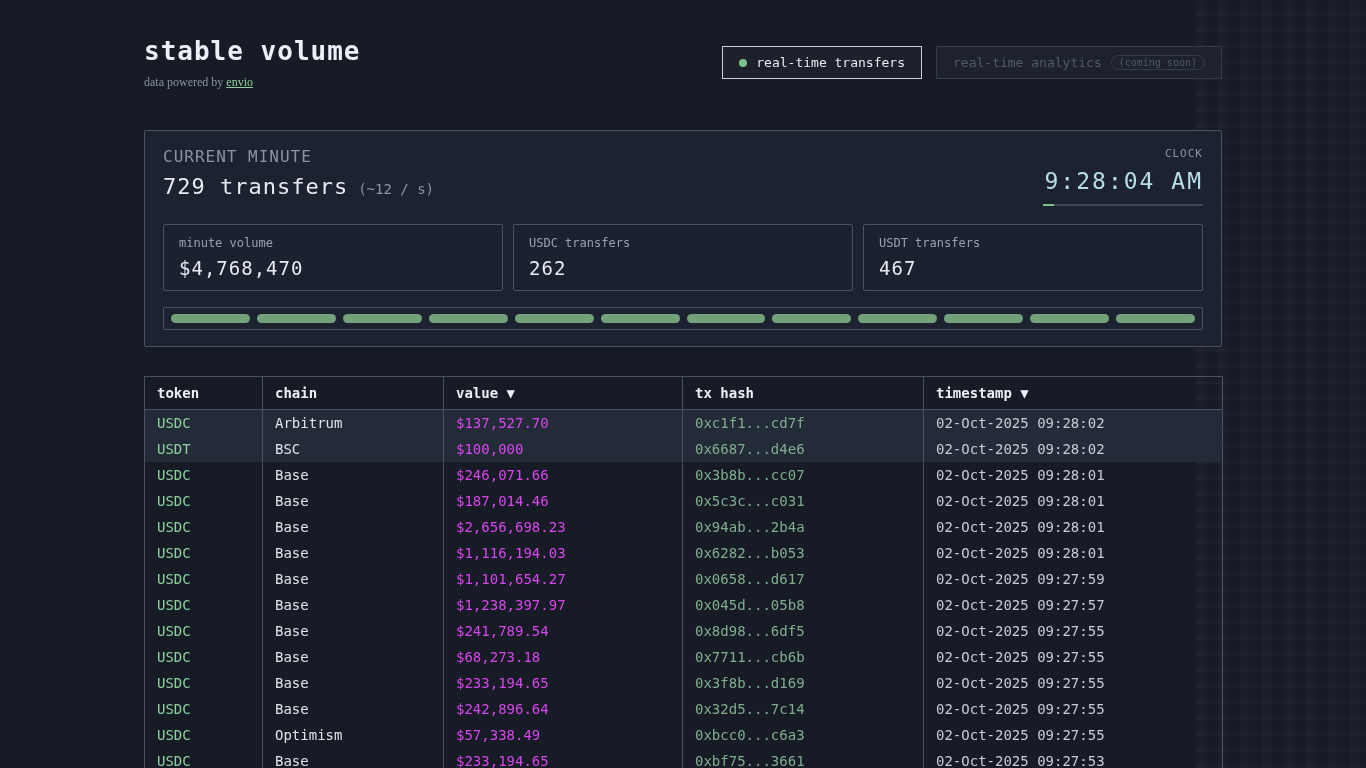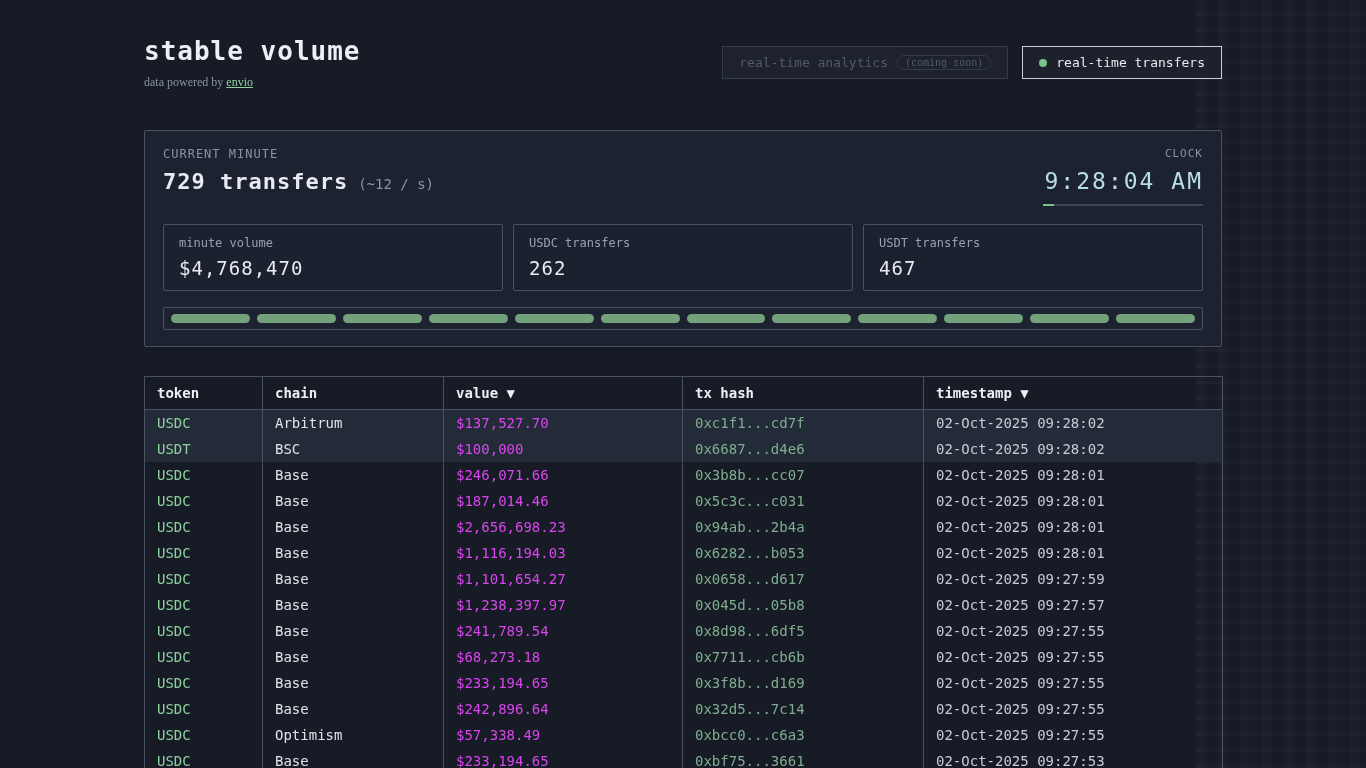--- a/index.html
+++ b/index.html
@@ -43,23 +43,23 @@
   .tabs{display:flex;gap:14px;margin-top:10px;}
   .tab{display:flex;align-items:center;gap:9px;font-size:13px;padding:8px 16px;border:1px solid var(--border);background:#1c212c;white-space:nowrap;}
   .tab.active{border-color:#c9cfda;color:var(--text);cursor:pointer;}
   .tab.disabled{color:var(--dim);border-color:var(--border-dim);background:#1d222d;}
   .dot{width:8px;height:8px;border-radius:50%;background:#7cc08a;display:inline-block;}
   .badge{font-size:10px;border:1px solid var(--border-dim);border-radius:10px;padding:1px 7px;color:var(--dim);}
 
   
   .panel{margin-top:40px;border:1px solid var(--border);background:var(--panel);padding:16px 18px;border-radius:2px;}
   .panel-head{display:flex;justify-content:space-between;align-items:flex-start;}
-  .section-label{font-size:12px;letter-spacing:1px;color:var(--muted);}
+  .section-label{font-size:16px;letter-spacing:1px;color:var(--muted);}
   .count-row{margin-top:8px;display:flex;align-items:baseline;gap:10px;}
-  .count{font-size:22px;font-weight:700;color:var(--text);letter-spacing:1px;}
+  .count{font-size:22px;font-weight:400;color:var(--text);letter-spacing:1px;}
   .rate{font-size:14px;color:var(--muted);}
   .clock-wrap{text-align:right;}
   .clock-label{font-size:11px;letter-spacing:1px;color:var(--muted);text-align:right;}
   .clock-time{margin-top:8px;font-size:23px;color:var(--cyan);letter-spacing:2px;}
   .clock-track{margin-top:10px;width:160px;height:2px;background:#3c4352;margin-left:auto;position:relative;}
   .clock-fill{position:absolute;left:0;top:0;height:100%;background:#7cc08a;}
 
   .cards{display:flex;gap:10px;margin-top:18px;}
   .card{flex:1;border:1px solid var(--border);background:var(--card);padding:11px 15px;border-radius:2px;}
   .card-label{font-size:12px;color:#98a0b0;}
@@ -87,27 +87,27 @@
 <div class="bg-pattern"></div>
 
 <div class="container">
 
   <div class="top">
     <div>
       <div class="page-title">stable volume</div>
       <div class="subtitle"><span>data powered by </span><a>envio</a></div>
     </div>
     <div class="tabs">
+      <div class="tab active">
+        <span class="dot"></span>
+        <span>real-time transfers</span>
+      </div>
       <div class="tab disabled">
         <span>real-time analytics</span>
         <span class="badge">(coming soon)</span>
-      </div>
-      <div class="tab active">
-        <span class="dot"></span>
-        <span>real-time transfers</span>
       </div>
     </div>
   </div>
 
   <div class="panel">
     <div class="panel-head">
       <div>
         <div class="section-label">CURRENT MINUTE</div>
         <div class="count-row">
           <span class="count">729 transfers</span>

